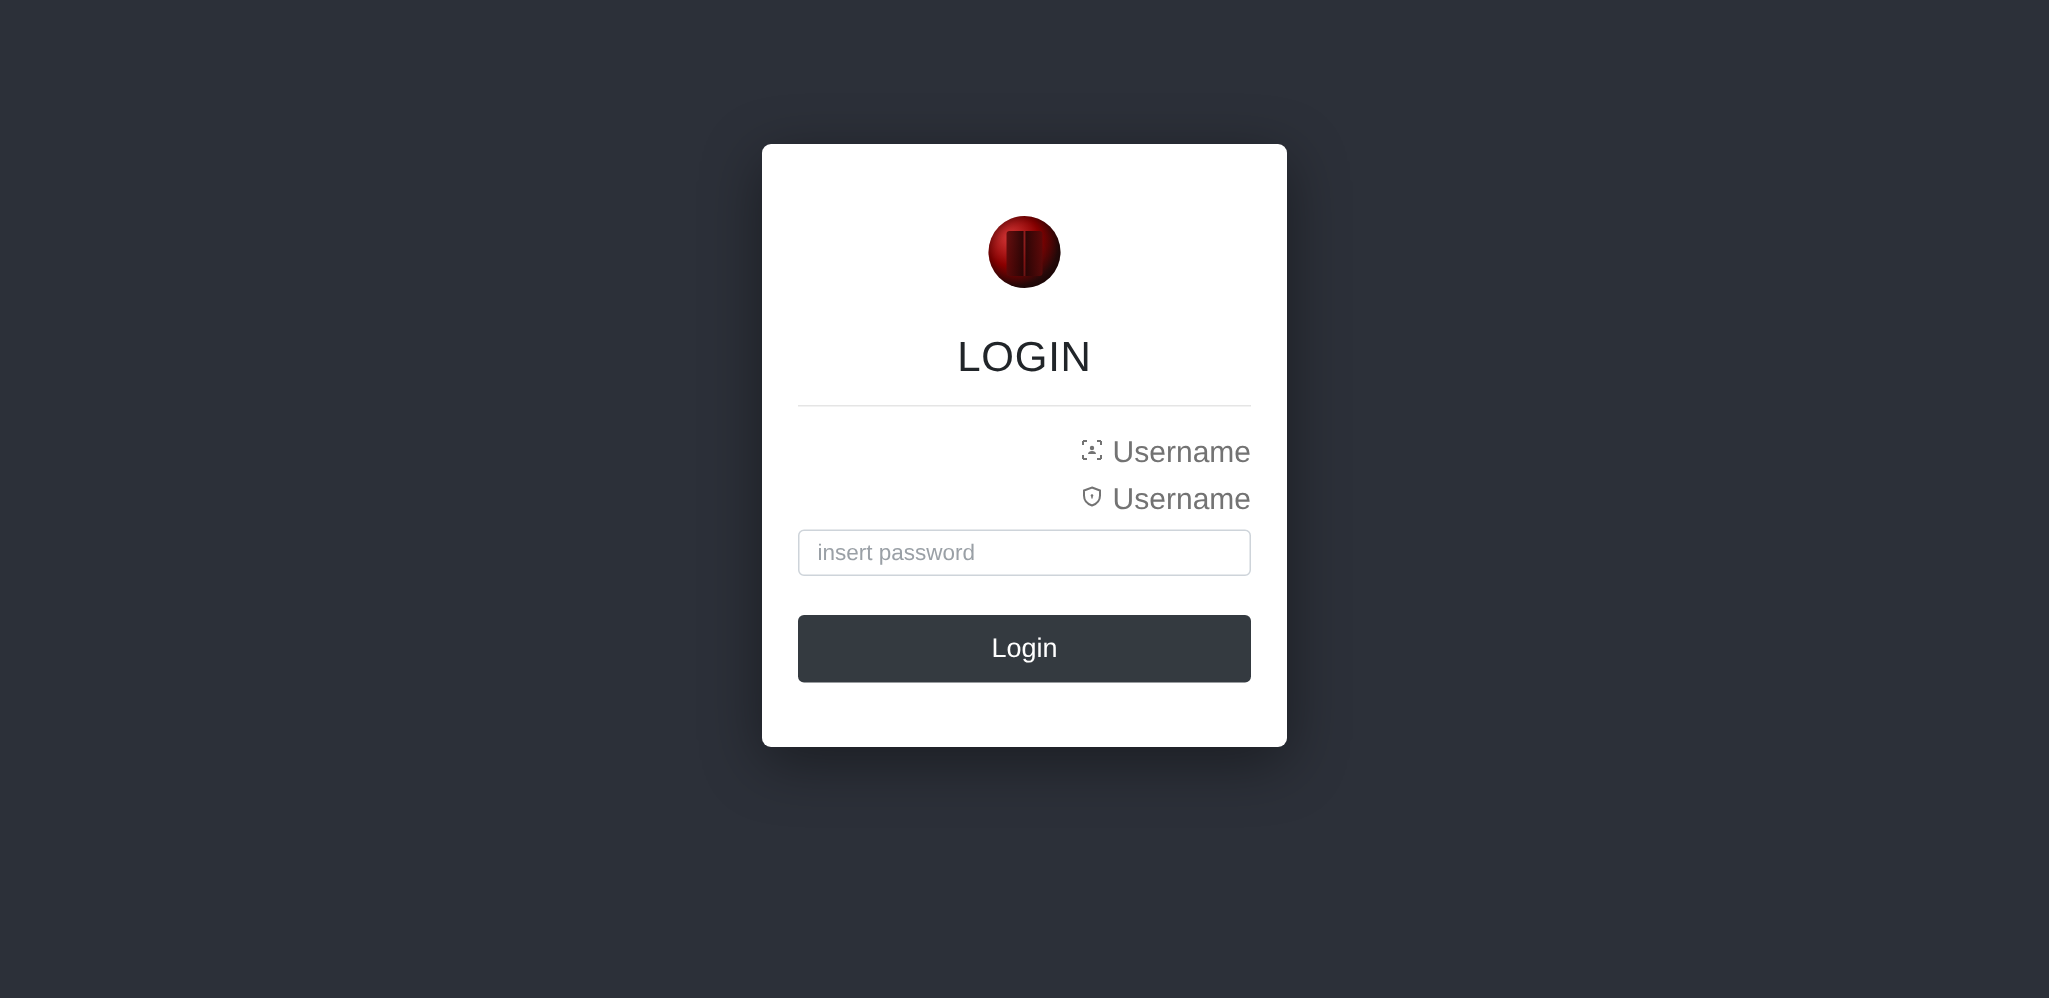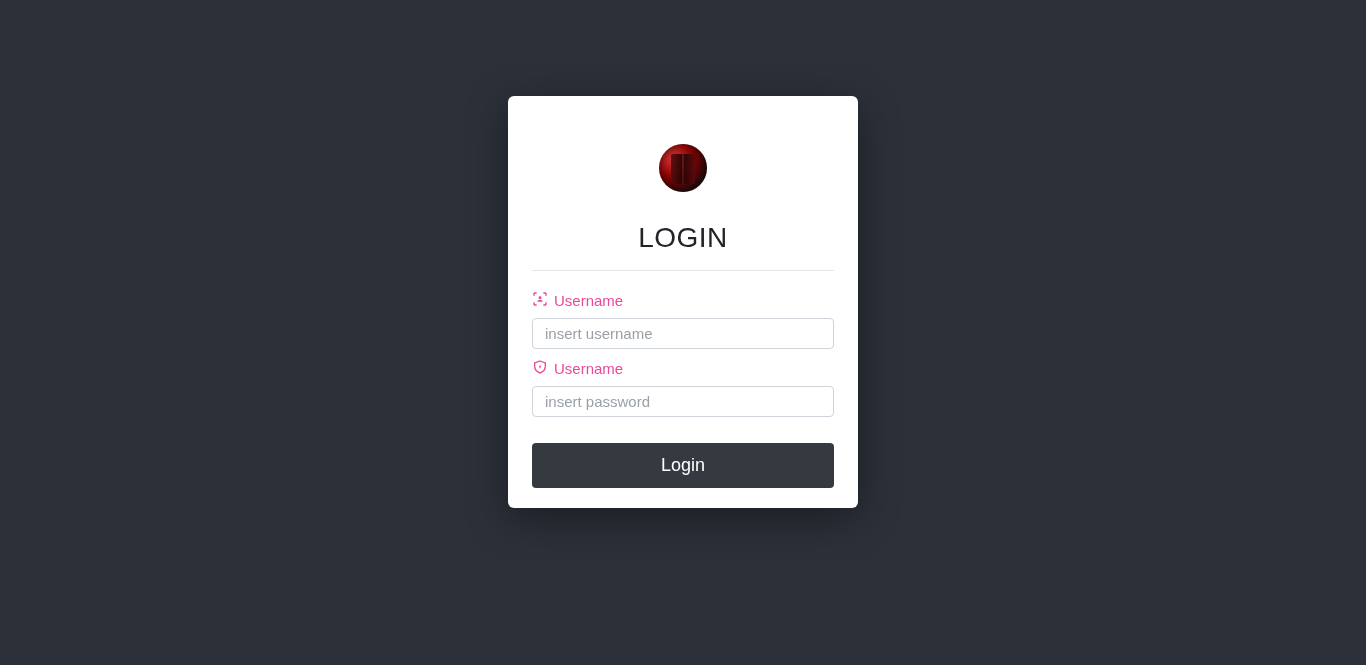--- a/index.html
+++ b/index.html
@@ -14,21 +14,21 @@
       font-family: 'Segoe UI', Tahoma, Geneva, sans-serif;
       display: flex;
       justify-content: center;
       align-items: flex-start;
       padding-top: 96px;
     }
     .login-card {
       width: 350px;
       background-color: #ffffff;
       border-radius: 6px;
-      padding: 48px 24px 20px 24px;
+      padding: 48px 24px 43px 24px;
       box-shadow: 0 10px 40px rgba(0,0,0,0.4);
       text-align: center;
     }
     .logo {
       width: 48px;
       height: 48px;
       border-radius: 50%;
       margin: 0 auto 30px auto;
       background: radial-gradient(circle at 30% 30%, #d63939 0%, #8b0000 40%, #2a0a0a 70%, #1a0505 100%);
       position: relative;
@@ -58,23 +58,24 @@
       margin: 0 0 20px 0;
     }
     .form-group {
       text-align: left;
       margin-bottom: 0;
     }
     .field-label {
       display: flex;
       align-items: center;
       gap: 6px;
-      font-size: 15px;
-      color: #ec4899;
+      font-size: 20px;
+      color: #737373;
       margin-bottom: 8px;
+      justify-content: flex-end;
     }
     .field-label svg {
       width: 16px;
       height: 16px;
       flex-shrink: 0;
     }
     .text-input {
       width: 100%;
       padding: 6px 12px;
       font-size: 15px;
@@ -117,21 +118,20 @@
     <div class="field-label">
       <span>
         <svg viewBox="0 0 24 24" fill="none" stroke="currentColor" stroke-width="2">
           <path d="M3 3h4M3 3v4M21 3h-4M21 3v4M3 21h4M3 21v-4M21 21h-4M21 21v-4"></path>
           <circle cx="12" cy="10" r="2.2" fill="currentColor" stroke="none"></circle>
           <path d="M8 16c0-2 1.8-3 4-3s4 1 4 3" fill="currentColor" stroke="none"></path>
         </svg>
       </span>
       <span>Username</span>
     </div>
-    <input type="text" class="text-input" placeholder="insert username" style="">
 
     <div class="field-label">
       <span>
         <svg viewBox="0 0 24 24" fill="none" stroke="currentColor" stroke-width="2">
           <path d="M12 3l8 3v5c0 5-3.5 8.5-8 10-4.5-1.5-8-5-8-10V6l8-3z"></path>
           <circle cx="12" cy="11" r="1.3" fill="currentColor" stroke="none"></circle>
           <rect x="11.3" y="11" width="1.4" height="3" fill="currentColor" stroke="none"></rect>
         </svg>
       </span>
       <span>Username</span>

